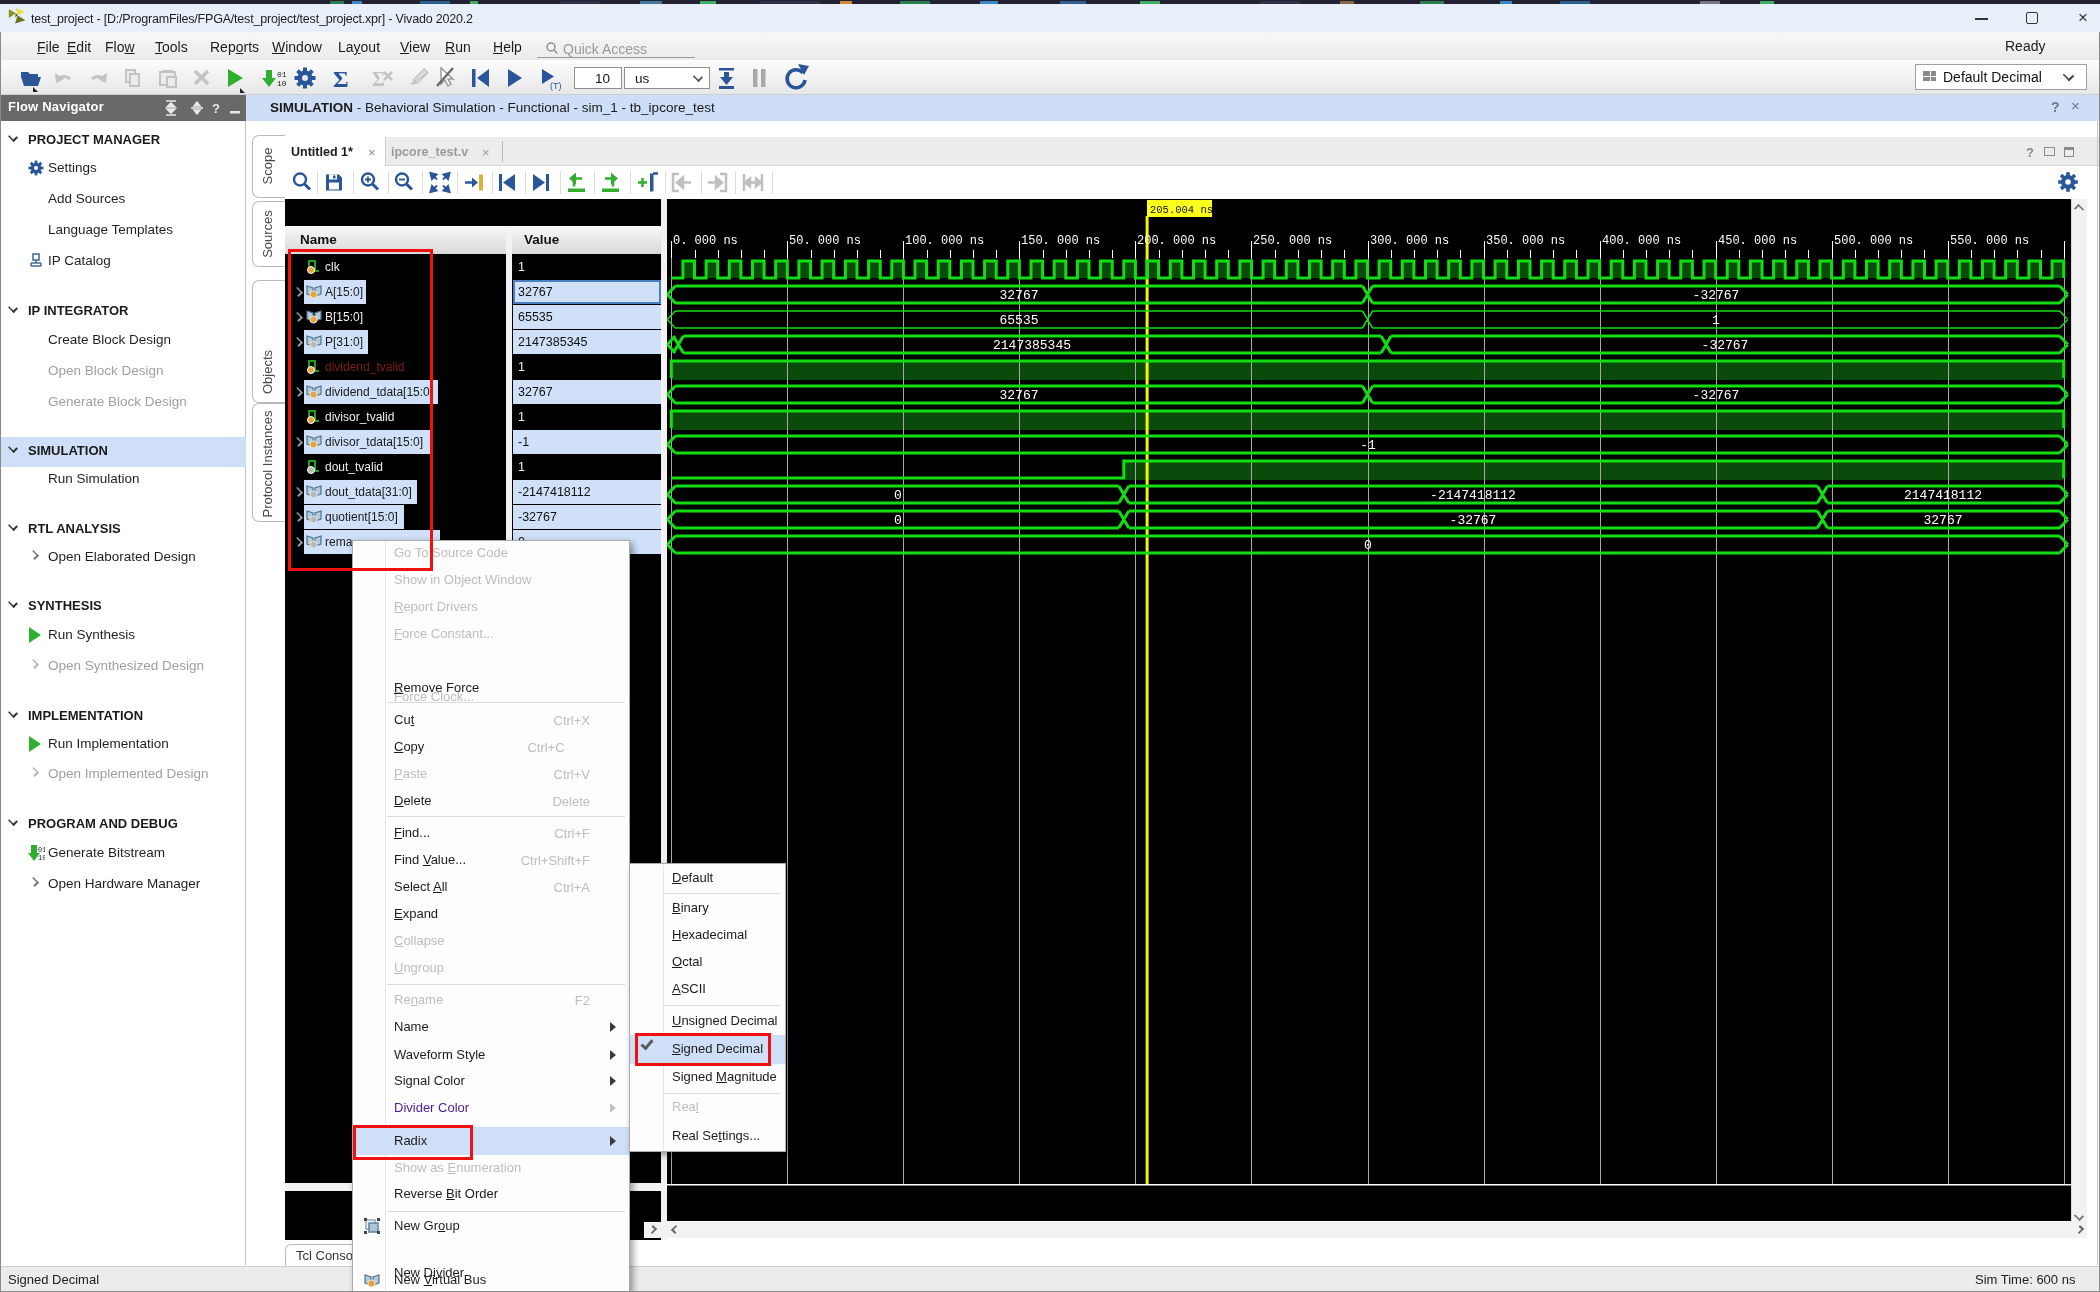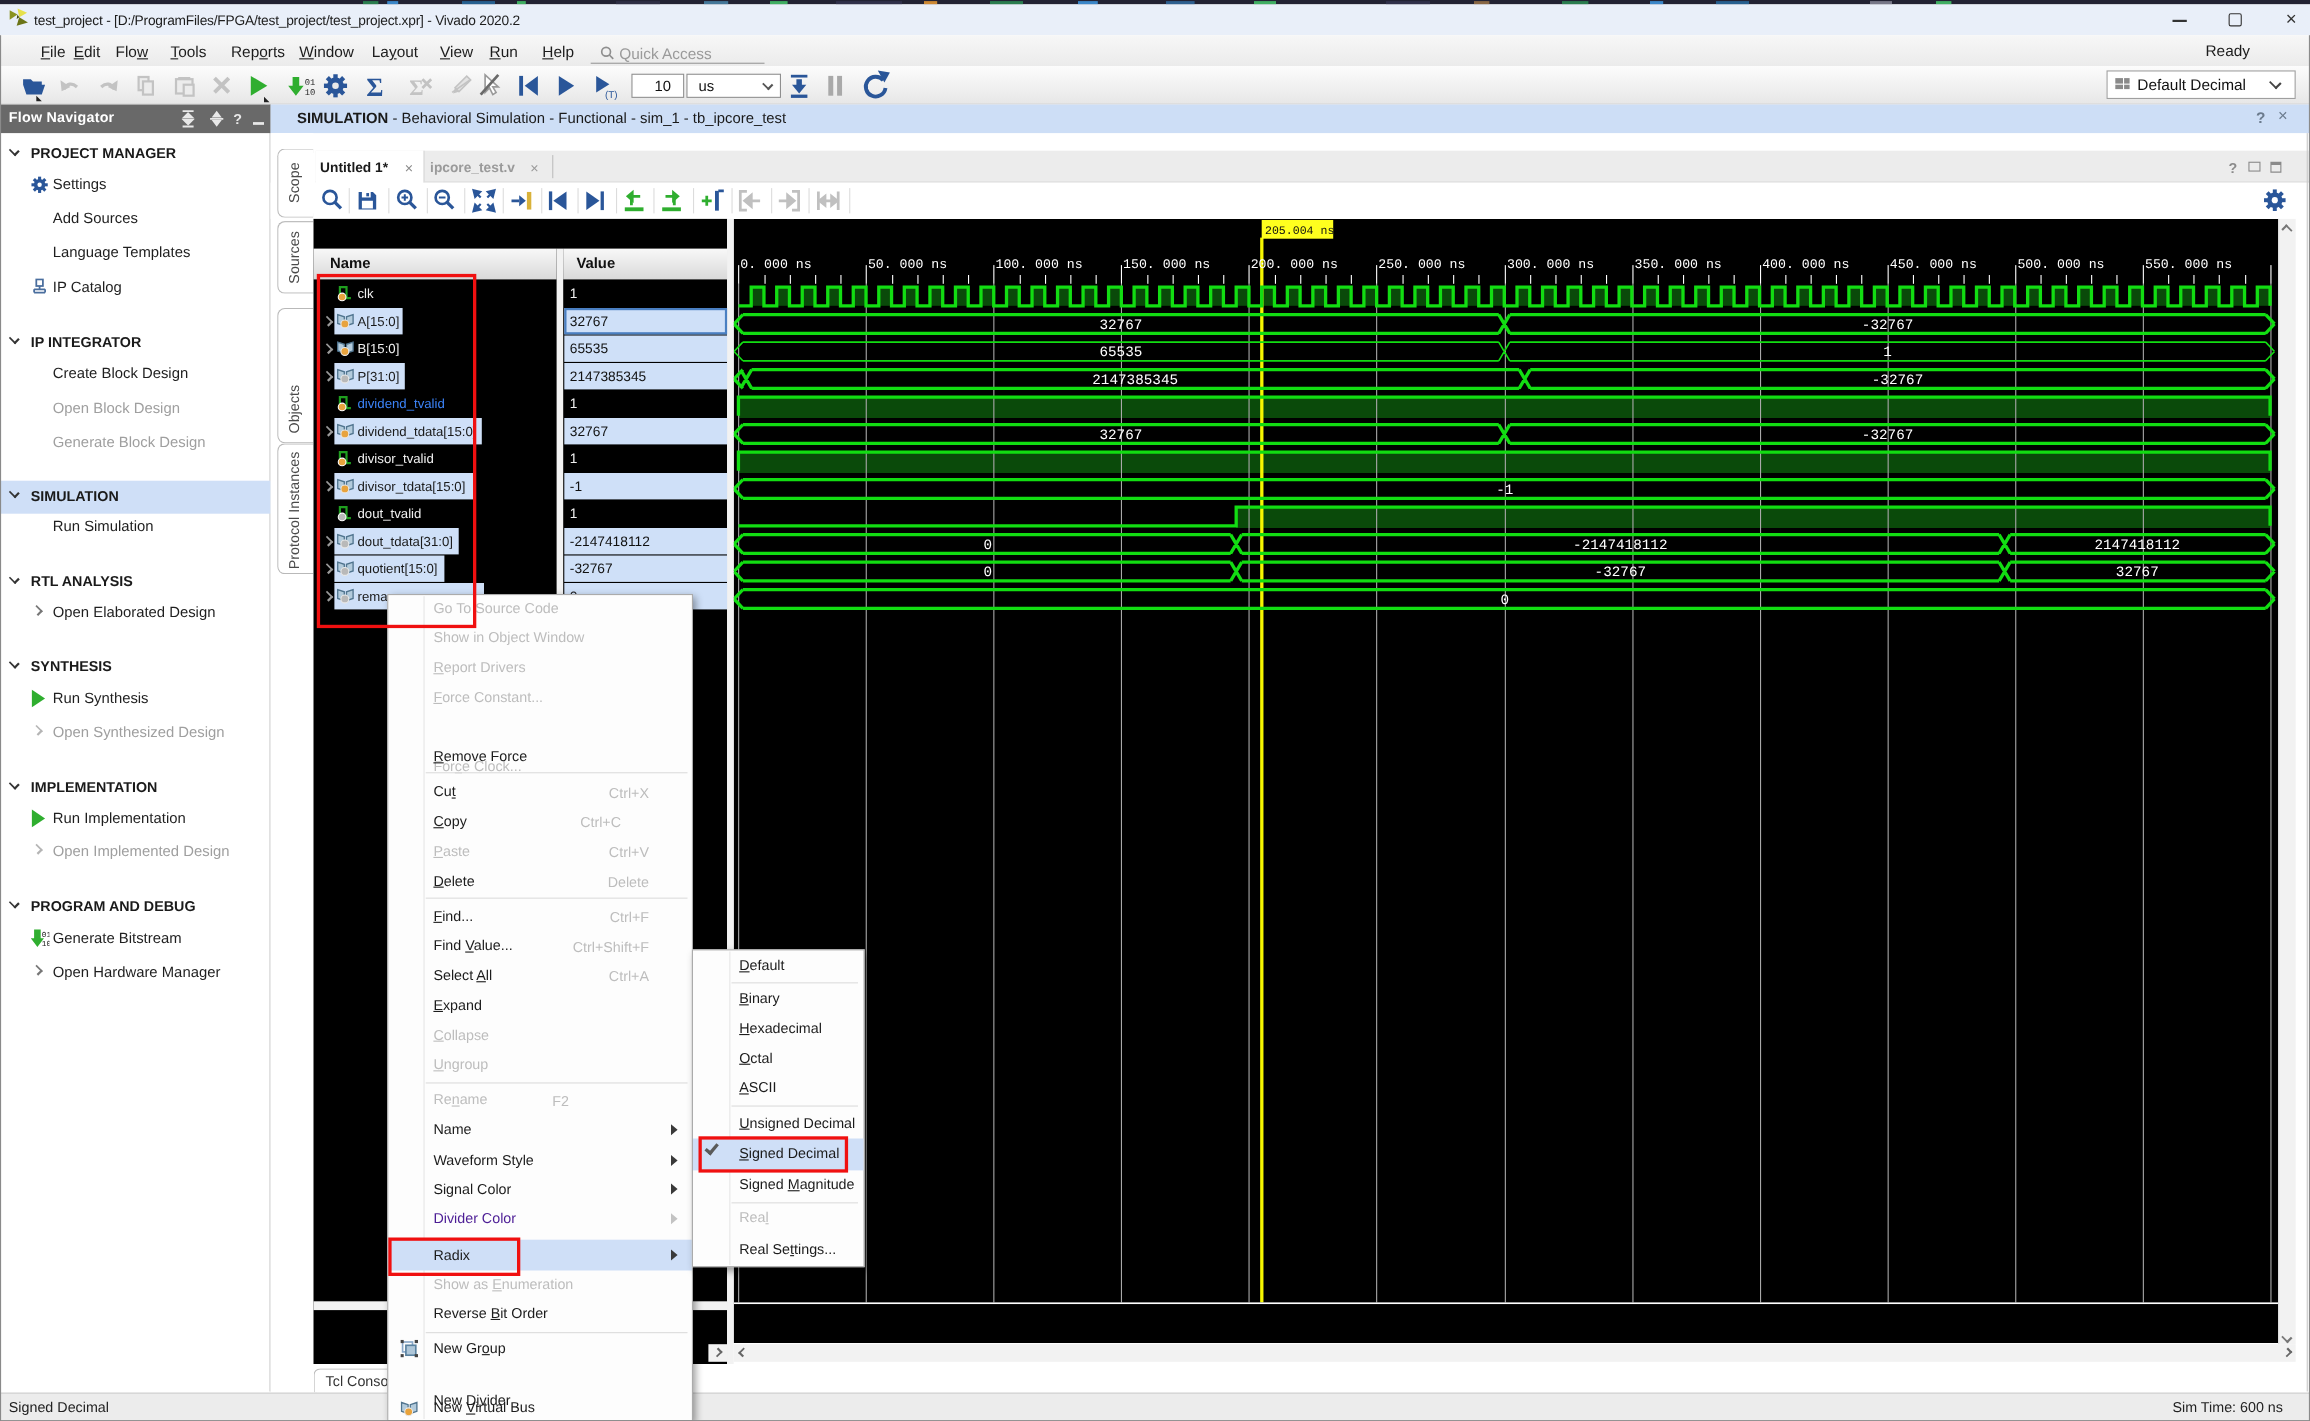--- a/index.html
+++ b/index.html
@@ -369,21 +369,21 @@
 <polygon points="15,2 9,4 9,12 15,10" fill="#b3cbdc" stroke="#50748e" stroke-width="1.2"></polygon>
 <circle cx="7.5" cy="10.5" r="3.6" fill="#b9b9b9" stroke="#e9e9e9" stroke-width="1"></circle>
   </svg>
 <div class="t" style="left:325px;top:335px;font-size:12px;color:#1a1a1a;">P[31:0]</div>
 <div style="left:513px;top:330px;width:148px;height:24px;background:#cfe0f8;"></div>
 <div class="t" style="left:518px;top:335px;font-size:12.5px;color:#111;">2147385345</div>
 <svg style="position:absolute;left:306px;top:359px" width="16" height="15" viewBox="0 0 16 15">
 <path d="M3 12 V2 h6 v10 h4" stroke="#1f9e1f" stroke-width="2" fill="none"></path>
 <circle cx="5" cy="11" r="3.5" fill="#e8a33d" stroke="#fff" stroke-width="1"></circle>
   </svg>
-<div class="t" style="left:325px;top:360px;font-size:12px;color:#3b82f6;">dividend_tvalid</div>
+<div class="t" style="left:325px;top:360px;font-size:12px;color:#7f1d1d;">dividend_tvalid</div>
 <div class="t" style="left:518px;top:360px;font-size:12.5px;color:#f0f0f0;">1</div>
 <div style="left:304px;top:380px;width:134px;height:24px;background:#cfe0f8;"></div>
 <div style="left:294px;top:388px;width:8px;height:8px;border-right:2px solid #9a9a9a;border-bottom:2px solid #9a9a9a;transform:rotate(-45deg) scale(.75,1);"></div>
 <svg style="position:absolute;left:306px;top:384px" width="16" height="15" viewBox="0 0 16 15">
 <polygon points="1,2 7,4 7,12 1,10" fill="#b3cbdc" stroke="#50748e" stroke-width="1.2"></polygon>
 <polygon points="15,2 9,4 9,12 15,10" fill="#b3cbdc" stroke="#50748e" stroke-width="1.2"></polygon>
 <circle cx="7.5" cy="10.5" r="3.6" fill="#e8a33d" stroke="#e9e9e9" stroke-width="1"></circle>
   </svg>
 <div class="t" style="left:325px;top:385px;font-size:12px;color:#1a1a1a;">dividend_tdata[15:0]</div>
 <div style="left:513px;top:380px;width:148px;height:24px;background:#cfe0f8;"></div>
@@ -661,21 +661,21 @@
 <div class="t" style="left:502px;top:826px;width:88px;font-size:13px;color:#bdbdbd;text-align:right;">Ctrl+F</div>
 <div class="t" style="left:394px;top:852px;font-size:13px;color:#1c1c1c;">Find <u>V</u>alue...</div>
 <div class="t" style="left:502px;top:853px;width:88px;font-size:13px;color:#bdbdbd;text-align:right;">Ctrl+Shift+F</div>
 <div class="t" style="left:394px;top:879px;font-size:13px;color:#1c1c1c;">Select <u>A</u>ll</div>
 <div class="t" style="left:502px;top:880px;width:88px;font-size:13px;color:#bdbdbd;text-align:right;">Ctrl+A</div>
 <div class="t" style="left:394px;top:906px;font-size:13px;color:#1c1c1c;"><u>E</u>xpand</div>
 <div class="t" style="left:394px;top:933px;font-size:13px;color:#bdbdbd;"><u>C</u>ollapse</div>
 <div class="t" style="left:394px;top:960px;font-size:13px;color:#bdbdbd;"><u>U</u>ngroup</div>
 <div style="left:387px;top:984px;width:238px;height:1px;background:#dcdcdc;"></div>
 <div class="t" style="left:394px;top:992px;font-size:13px;color:#bdbdbd;">Re<u>n</u>ame</div>
-<div class="t" style="left:502px;top:993px;width:88px;font-size:13px;color:#bdbdbd;">F2</div>
+<div class="t" style="left:502px;top:993px;width:88px;font-size:13px;color:#bdbdbd;text-align:right;">F2</div>
 <div class="t" style="left:394px;top:1019px;font-size:13px;color:#1c1c1c;">Name</div>
 <div style="left:610px;top:1022px;width:0px;height:0px;border-left:6px solid #3a3a3a;border-top:5px solid transparent;border-bottom:5px solid transparent;"></div>
 <div class="t" style="left:394px;top:1047px;font-size:13px;color:#1c1c1c;">Waveform Style</div>
 <div style="left:610px;top:1050px;width:0px;height:0px;border-left:6px solid #3a3a3a;border-top:5px solid transparent;border-bottom:5px solid transparent;"></div>
 <div class="t" style="left:394px;top:1073px;font-size:13px;color:#1c1c1c;">Signal Color</div>
 <div style="left:610px;top:1076px;width:0px;height:0px;border-left:6px solid #3a3a3a;border-top:5px solid transparent;border-bottom:5px solid transparent;"></div>
 <div class="t" style="left:394px;top:1100px;font-size:13px;color:#4c1d95;">Divider Color</div>
 <div style="left:610px;top:1103px;width:0px;height:0px;border-left:6px solid #c3c3c3;border-top:5px solid transparent;border-bottom:5px solid transparent;"></div>
 <div style="left:353px;top:1127px;width:276px;height:28px;background:#cfdff7;"></div>
 <div class="t" style="left:394px;top:1133px;font-size:13px;color:#1c1c1c;">Radix</div>

